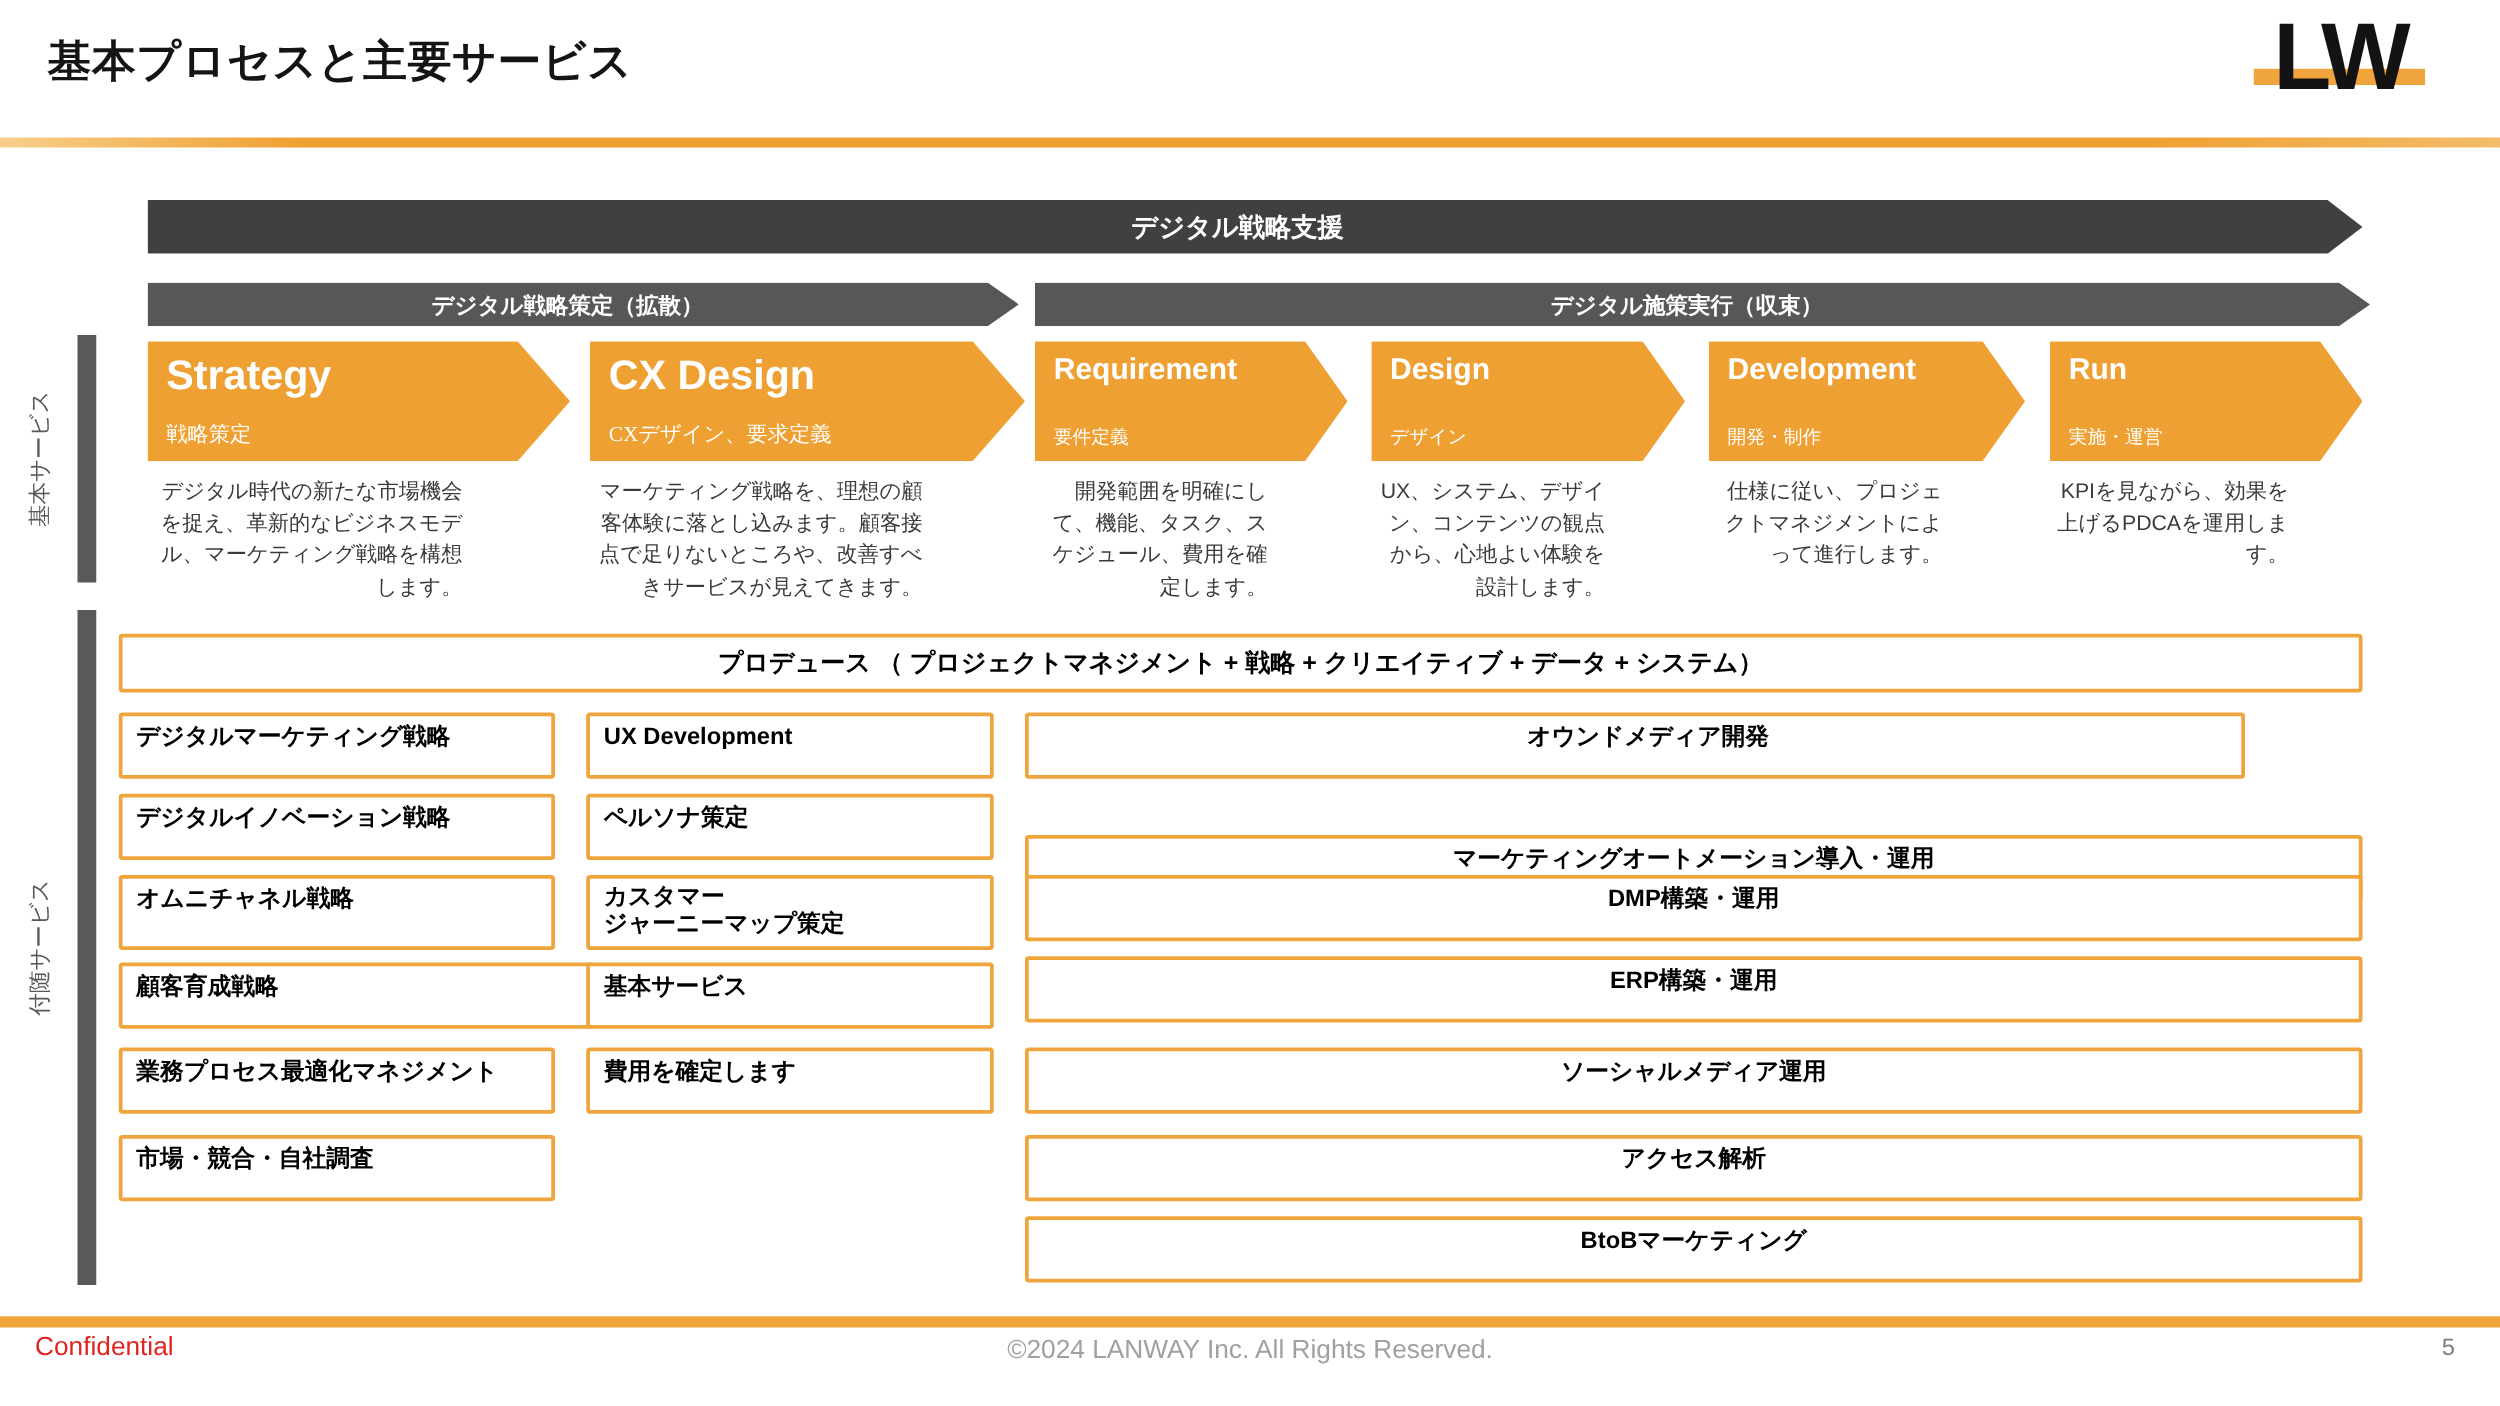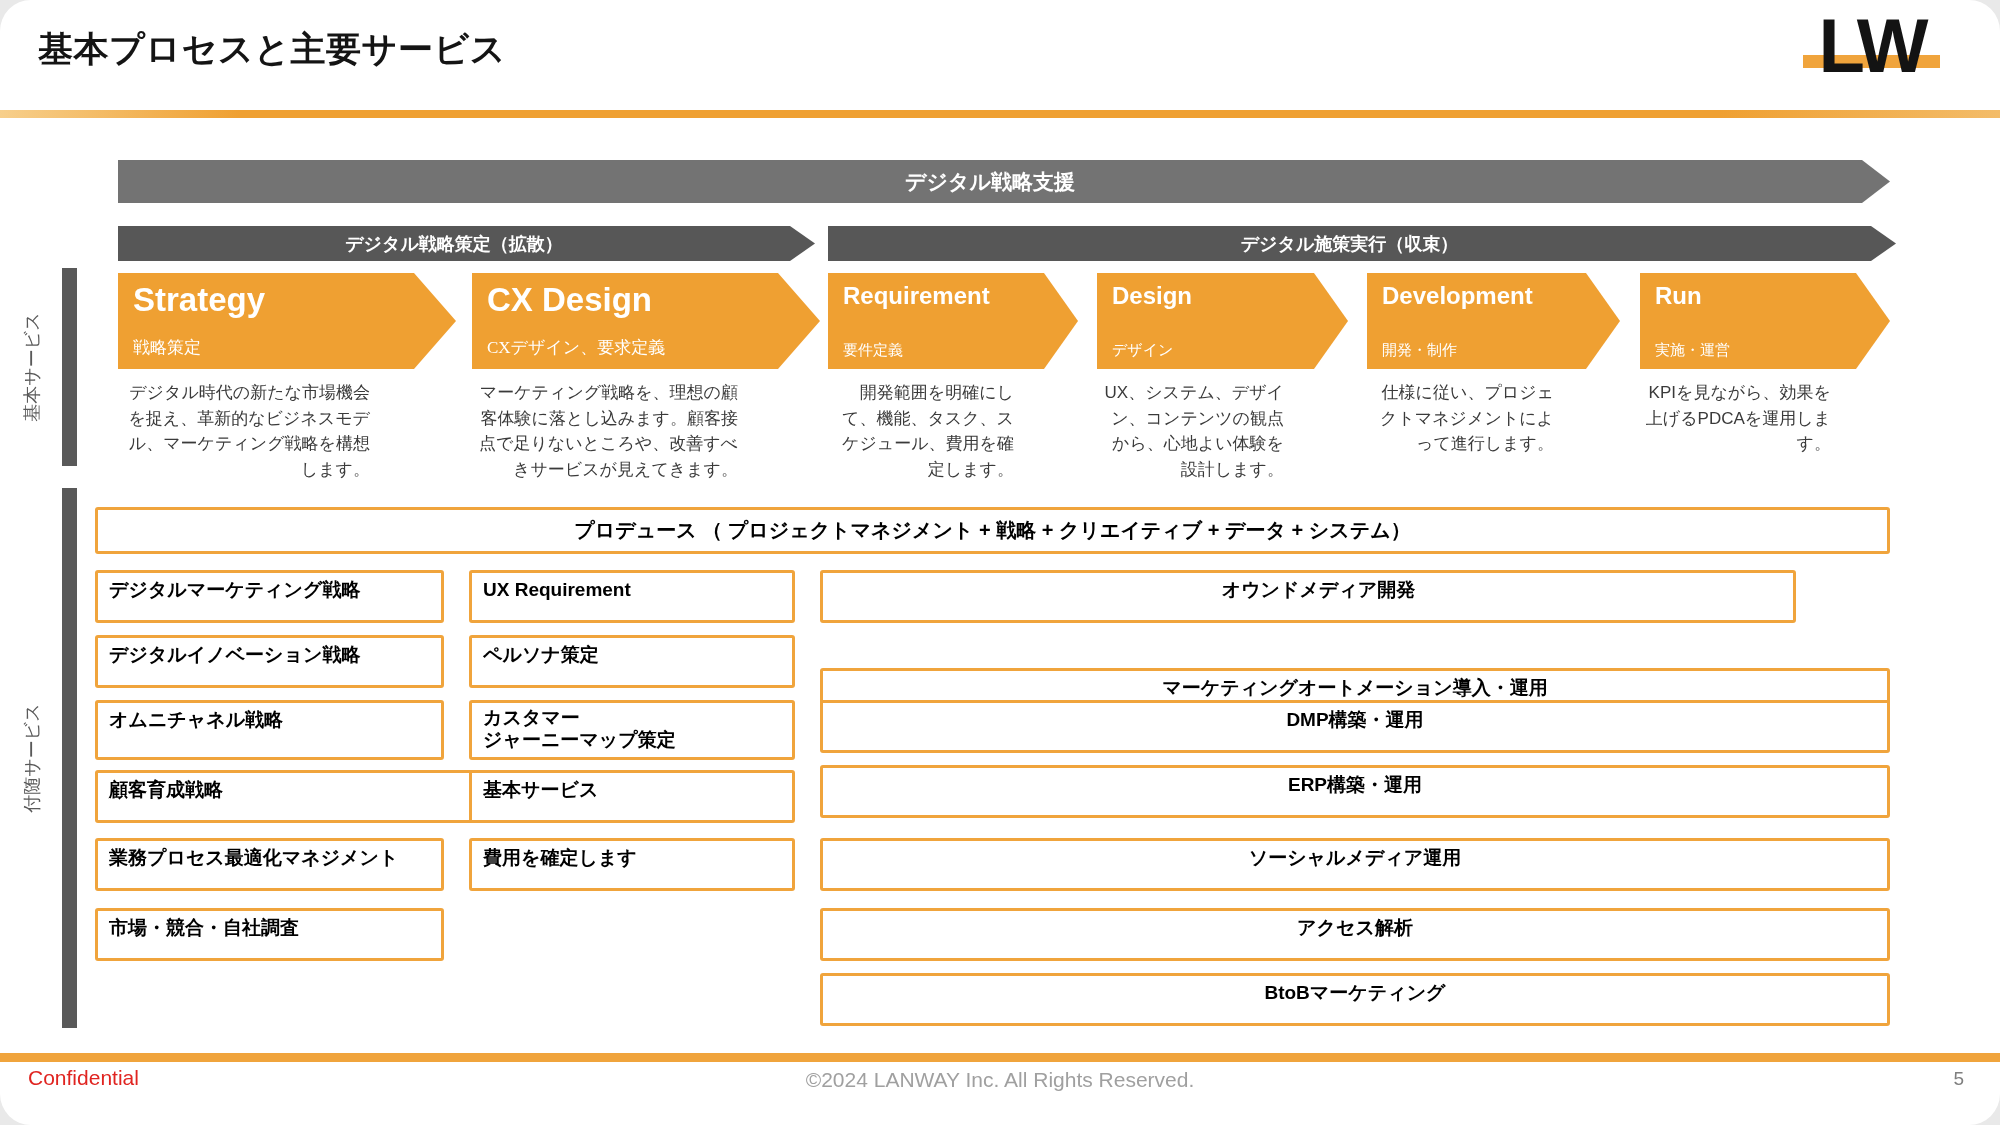--- a/index.html
+++ b/index.html
@@ -1,31 +1,31 @@
 <!DOCTYPE html>
 <html lang="ja"><head>
 <meta charset="utf-8">
 <style>
   html,body{margin:0;padding:0;background:#e9e9e9;}
   .slide{
     position:relative;width:2000px;height:1125px;background:#ffffff;overflow:hidden;
-    font-family:"Liberation Sans","DejaVu Sans",sans-serif;color:#111;border-radius:31px;
+    font-family:"Liberation Sans","DejaVu Sans",sans-serif;color:#111;
   }
   
   .page-title{position:absolute;left:38px;top:26px;font-size:35px;font-weight:800;color:#141414;letter-spacing:.5px;}
   .title-rule{position:absolute;left:0;top:110px;width:2000px;height:8px;
     background:linear-gradient(90deg,#f7cf8b 0%,#efa032 12%,#efa032 86%,#f3bc69 100%);}
   .logo{position:absolute;left:1803px;top:12px;width:137px;height:80px;}
   .logo-bar{position:absolute;left:0;top:43px;width:137px;height:13px;background:#f0a43c;}
   .logo-text{position:absolute;left:0;top:-6px;width:137px;text-align:center;
     font-size:76px;line-height:80px;font-weight:bold;color:#131313;letter-spacing:-4px;}
   
   .banner{position:absolute;box-sizing:border-box;display:flex;align-items:center;justify-content:center;
     color:#fff;font-weight:bold;filter:drop-shadow(0 2px 2px rgba(0,0,0,.22));}
-  .banner-blue{left:118px;top:160px;width:1772px;height:43px;background:#737373;font-size:21px;
+  .banner-blue{left:118px;top:160px;width:1772px;height:43px;background:#404040;font-size:21px;
     clip-path:polygon(0 0,calc(100% - 28px) 0,100% 50%,calc(100% - 28px) 100%,0 100%);padding-right:28px;}
   .banner-gray{top:226px;height:35px;background:#575757;font-size:18px;
     clip-path:polygon(0 0,calc(100% - 25px) 0,100% 50%,calc(100% - 25px) 100%,0 100%);padding-right:25px;}
   .banner-g1{left:118px;width:697px;}
   .banner-g2{left:828px;width:1068px;}
   
   .step{position:absolute;top:273px;height:96px;background:#efa032;color:#fff;box-sizing:border-box;
     display:flex;flex-direction:column;justify-content:space-between;padding:10px 46px 11px 15px;
     clip-path:polygon(0 0,calc(100% - 42px) 0,100% 50%,calc(100% - 42px) 100%,0 100%);}
   .step.small{clip-path:polygon(0 0,calc(100% - 34px) 0,100% 50%,calc(100% - 34px) 100%,0 100%);padding-right:38px;}
@@ -117,21 +117,21 @@
 
   <div class="produce">プロデュース （ プロジェクトマネジメント + 戦略 + クリエイティブ + データ + システム）</div>
 
   <div class="svc" style="left:95px;top:570px;width:349px;height:53px;">デジタルマーケティング戦略</div>
   <div class="svc" style="left:95px;top:635px;width:349px;height:53px;">デジタルイノベーション戦略</div>
   <div class="svc" style="left:95px;top:700px;width:349px;height:60px;">オムニチャネル戦略</div>
   <div class="svc" style="left:95px;top:770px;width:380px;height:53px;">顧客育成戦略</div>
   <div class="svc" style="left:95px;top:838px;width:349px;height:53px;">業務プロセス最適化マネジメント</div>
   <div class="svc" style="left:95px;top:908px;width:349px;height:53px;">市場・競合・自社調査</div>
 
-  <div class="svc" style="left:469px;top:570px;width:326px;height:53px;">UX Requirement</div>
+  <div class="svc" style="left:469px;top:570px;width:326px;height:53px;">UX Development</div>
   <div class="svc" style="left:469px;top:635px;width:326px;height:53px;">ペルソナ策定</div>
   <div class="svc pre" style="left:469px;top:700px;width:326px;height:60px;">カスタマー
 ジャーニーマップ策定</div>
   <div class="svc" style="left:469px;top:770px;width:326px;height:53px;">基本サービス</div>
   <div class="svc" style="left:469px;top:838px;width:326px;height:53px;">費用を確定します</div>
 
   <div class="svc center" style="left:820px;top:570px;width:976px;height:53px;padding-left:32px;">オウンドメディア開発</div>
   <div class="svc center" style="left:820px;top:635px;width:1070px;height:53px;margin-top:33px;">マーケティングオートメーション導入・運用</div>
   <div class="svc center" style="left:820px;top:700px;width:1070px;height:53px;">DMP構築・運用</div>
   <div class="svc center" style="left:820px;top:765px;width:1070px;height:53px;">ERP構築・運用</div>

